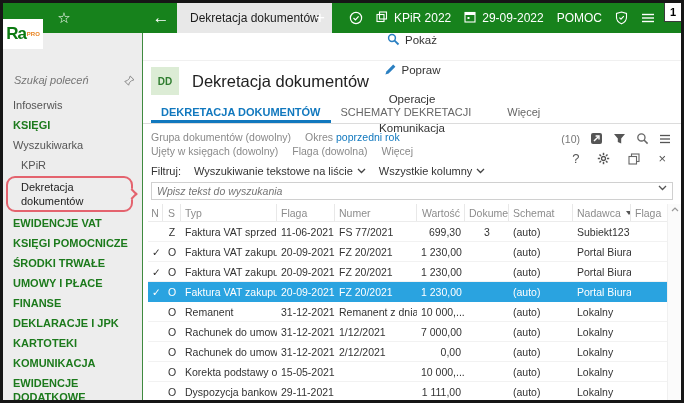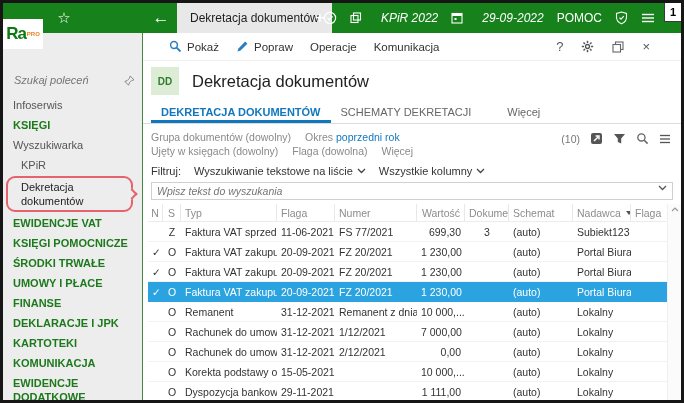--- a/index.html
+++ b/index.html
@@ -17,21 +17,21 @@
   .star { position:absolute; left:50px; top:0; height:30px; width:22px; color:#fff; font-size:15px;
     display:flex; align-items:center; justify-content:center; }
   .back-arrow { position:absolute; left:145px; top:0; height:30px; width:26px; color:#fff; font-size:17px;
     display:flex; align-items:center; justify-content:center; }
   .doc-tab { position:absolute; left:174px; top:0; height:30px; padding:0 13px; background:#e8e8e8;
     color:#1d1d1d; font-size:12px; display:flex; align-items:center; }
   .plus-btn { position:absolute; left:303px; top:0; width:28px; height:30px; color:#fff; font-size:17px;
     display:flex; align-items:center; justify-content:center; }
   .top-status { position:absolute; right:26px; top:0; height:30px; display:flex; align-items:center;
     gap:13px; color:#fff; font-size:12px; }
-  .status-item { display:flex; align-items:center; gap:19px;font-style:italic; }
+  .status-item { display:flex; align-items:flex-start; gap:6px; }
   .notif-badge { position:absolute; right:0; top:0; width:16px; height:18px; background:#fff; color:#000;
     font-size:11px; font-weight:bold; display:flex; align-items:center; justify-content:center;
     border-left:1px solid #3a3a3a; border-bottom:1px solid #3a3a3a; }
   
   .body-row { display:flex; height:367px; }
   .sidebar { width:139px; background:#ededed; border-right:1px solid #3f8a3f; display:flex; flex-direction:column; flex-shrink:0; }
   .sb-search { height:26px; display:flex; align-items:center; padding:0 7px 0 9px;margin-top:40px; }
   .sb-search input { flex:1; min-width:0; border:none; background:transparent; font-style:italic;
     font-size:11px; color:#999; outline:none; font-family:inherit; }
   .sb-menu { padding-top:8px; }
@@ -39,22 +39,22 @@
   .sb-section { color:#1c7a1c; font-weight:bold; }
   .sb-sub { padding-left:18px; }
   .sb-selected { color:#222; padding-top:5px; padding-bottom:5px; }
   .sb-selected::before { content:""; position:absolute; left:3px; right:9px; top:1px; bottom:1px;
     border:2px solid #e4636e; border-radius:9px; pointer-events:none; }
   .callout-arrow { position:absolute; right:6px; top:50%; width:6px; height:6px;
     border-top:2px solid #e4636e; border-right:2px solid #e4636e;
     transform:translateY(-50%) rotate(45deg); background:#ededed; }
   .main { flex:1; display:flex; flex-direction:column; background:#fff; min-width:0; }
   
-  .toolbar { height:27px; flex-shrink:0; display:flex; align-items:center; padding:0 26px; gap:17px;
-    font-size:11.5px; color:#333; border-bottom:1px solid #f0f0f0; }
+  .toolbar { height:27px; flex-shrink:0; display:flex; align-items:center; padding:0 10px; gap:17px;
+    font-size:11.5px; color:#333; border-bottom:1px solid #f0f0f0;flex-direction:column; }
   .tb-item { display:flex; align-items:center; gap:5px; cursor:default; }
   .tb-right { margin-left:auto; display:flex; gap:18px; color:#555; align-items:center; font-size:13px; padding-right:5px; }
   
   .title-row { height:36px; flex-shrink:0; display:flex; align-items:center; padding:2px 8px 0; gap:13px; }
   .dd-badge { width:28px; height:28px; background:#dcecd5; color:#2f7d2f; font-weight:bold; font-size:10px;
     display:flex; align-items:center; justify-content:center; }
   .page-title { font-size:16.5px; color:#222; }
   .tabs-row { display:flex; align-items:flex-end; padding:0 8px; border-bottom:1px solid #dcdcdc; height:24px; flex-shrink:0; }
   .tab { font-size:11px; padding:4px 10px 5px; color:#666; cursor:default; white-space:nowrap; }
   .tab-active { color:#1178be; font-weight:bold; border-bottom:3px solid #1178be; padding-bottom:2px; }

